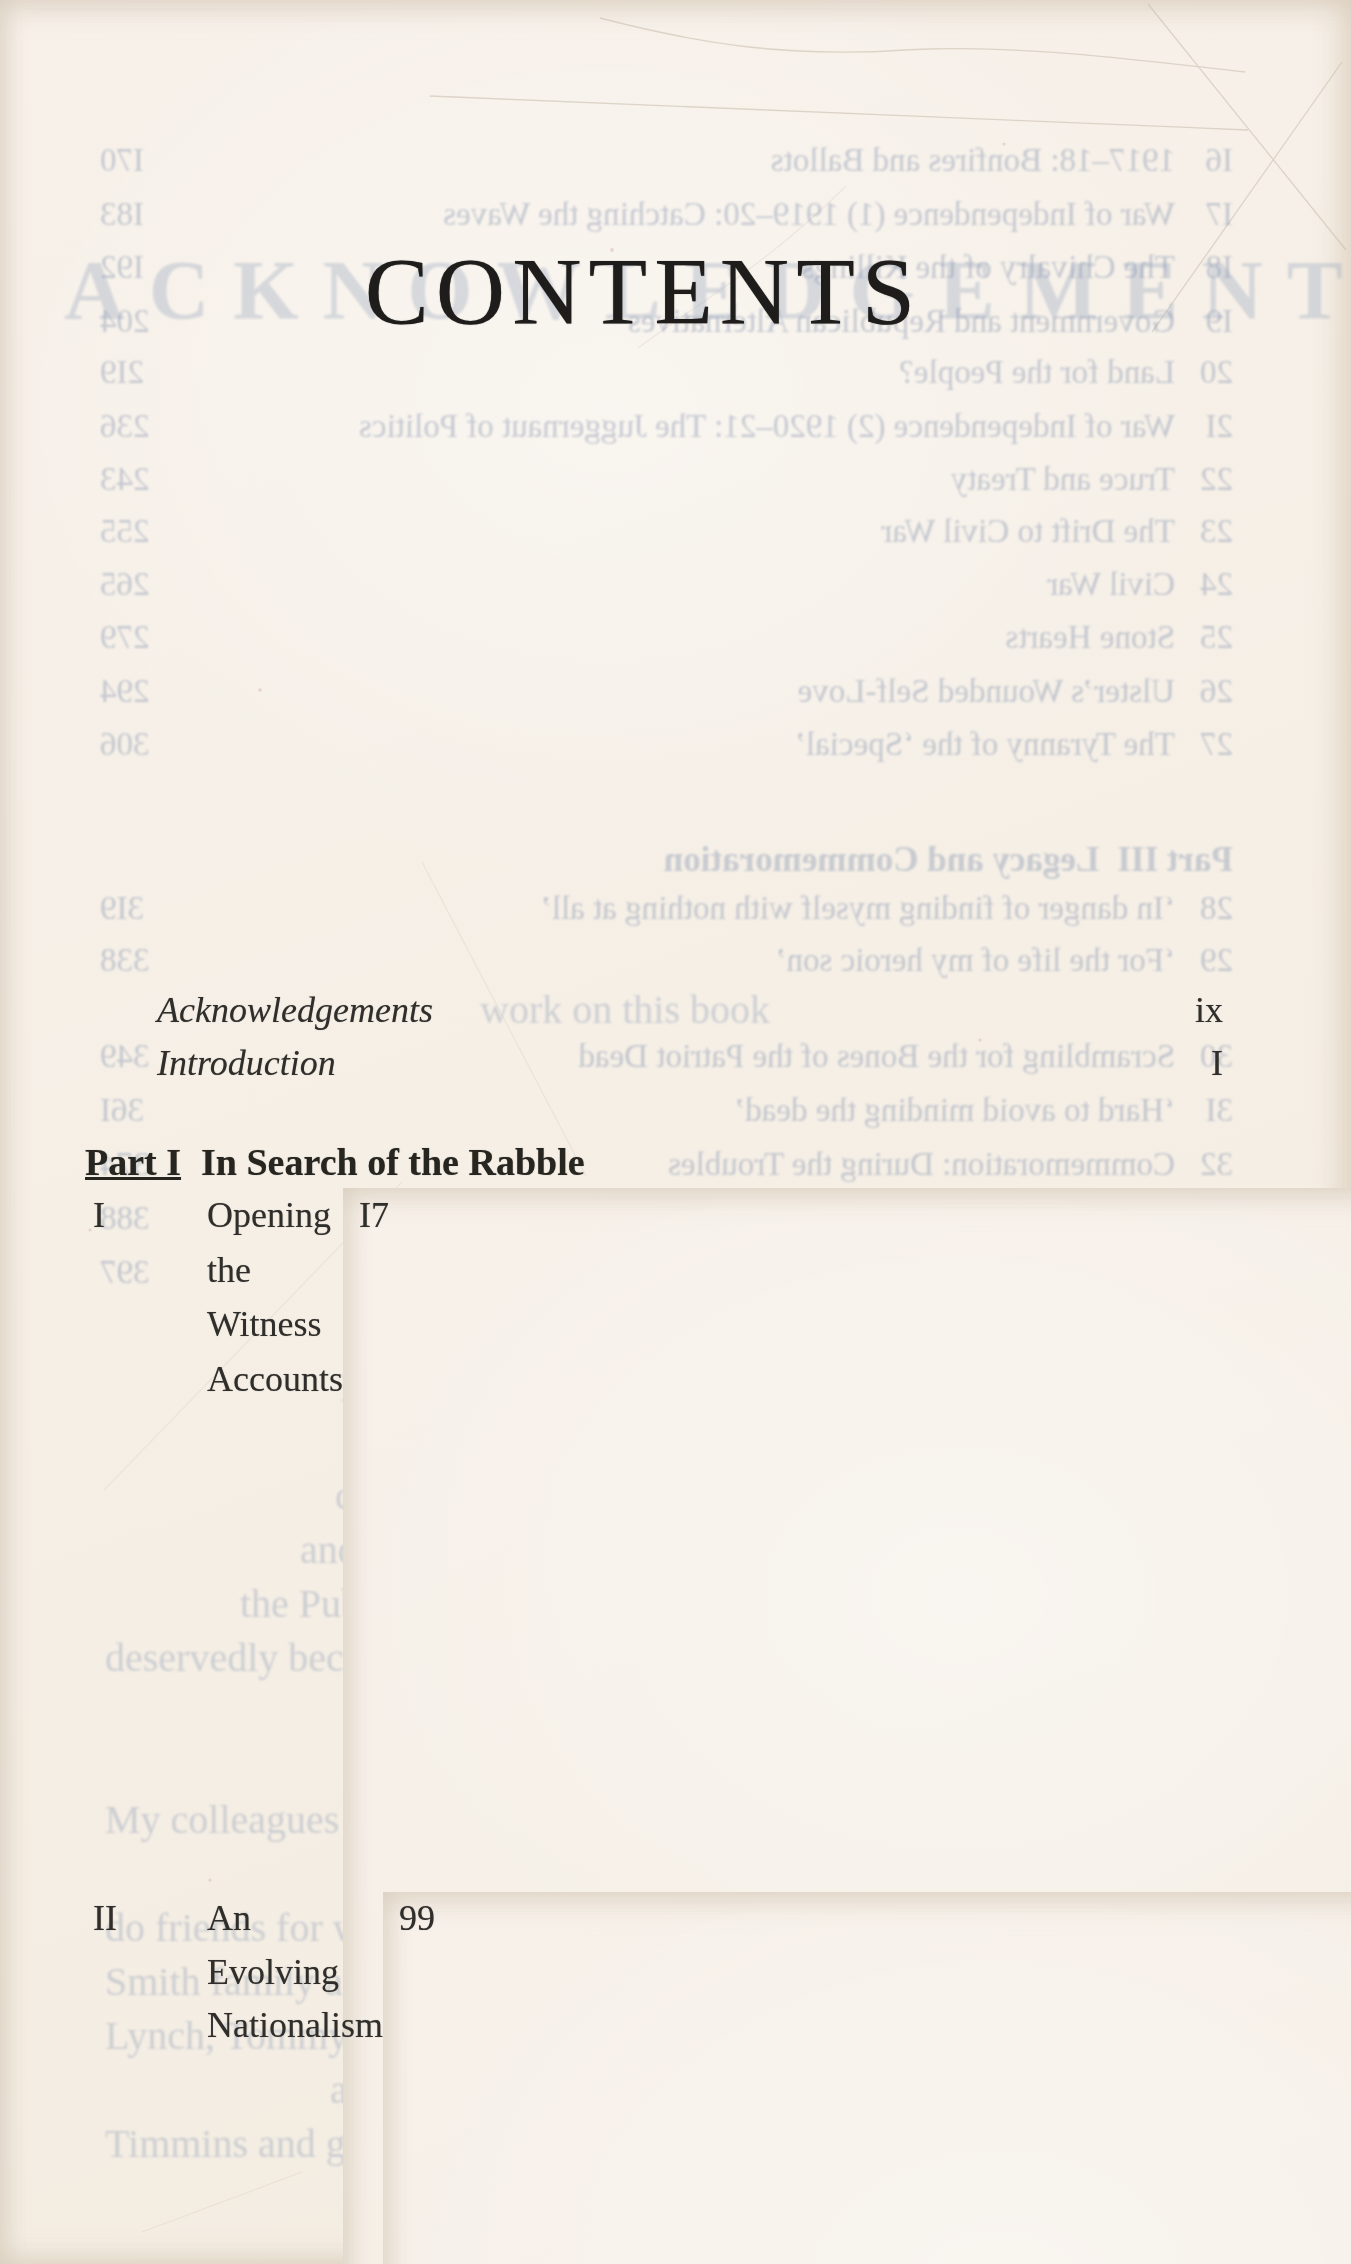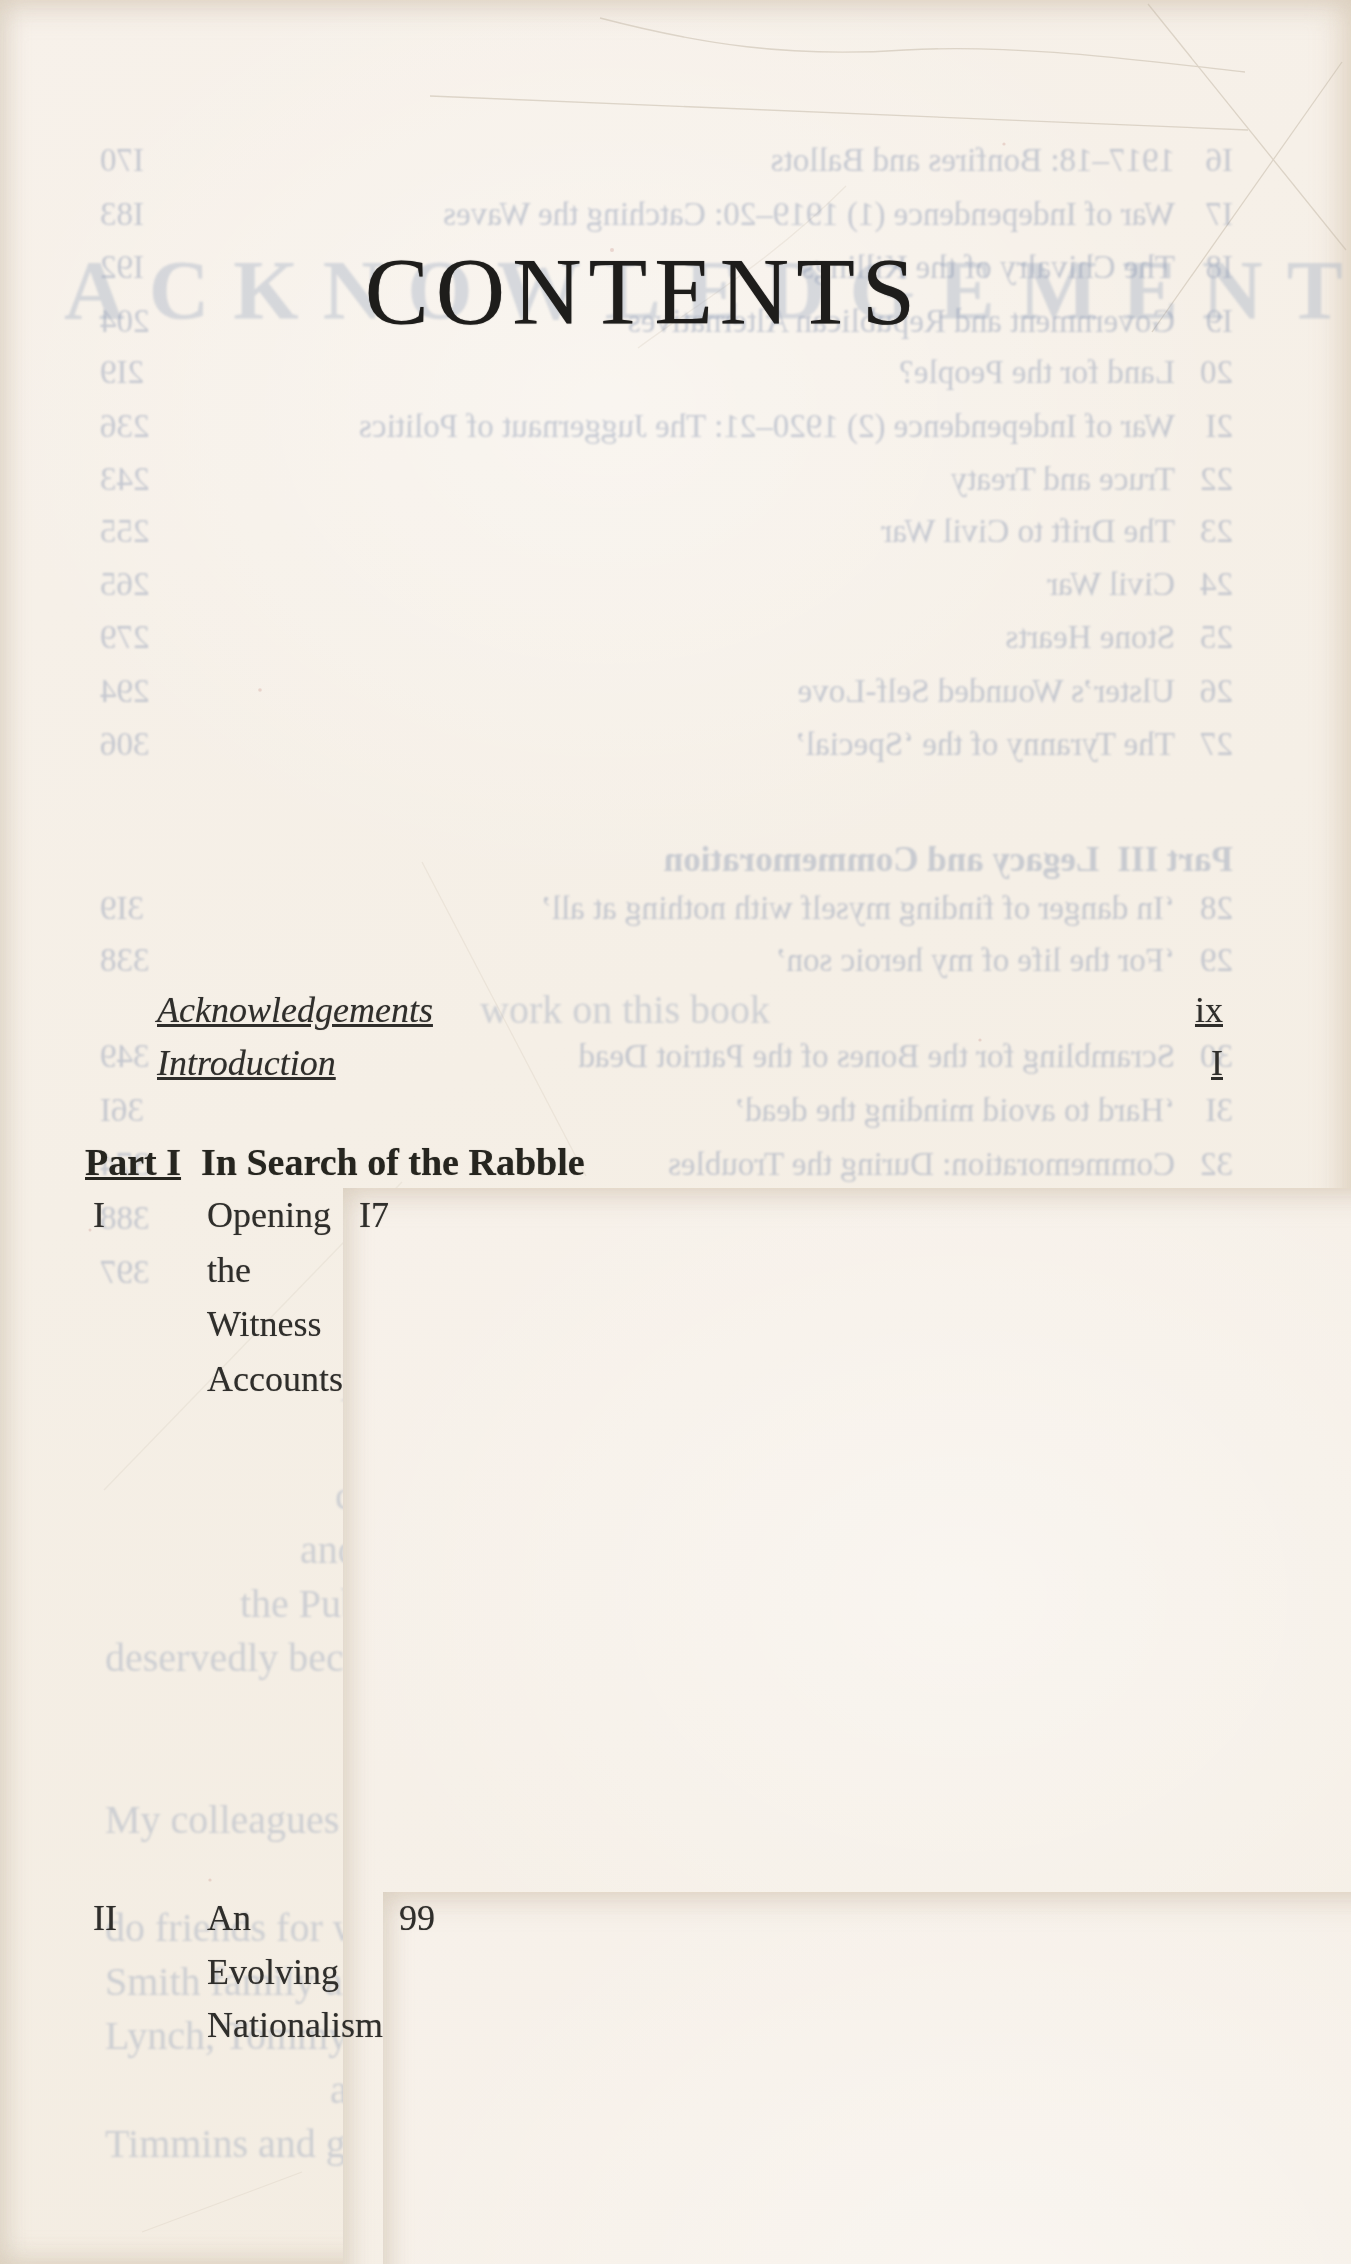--- a/index.html
+++ b/index.html
@@ -58,21 +58,21 @@
   .ink{color:#2f2e2b;text-shadow:0 0 1px rgba(47,46,43,0.4);}
   .contents-title{
     position:absolute;top:236px;left:0;right:64px;
     text-align:center;
     font-size:96px;letter-spacing:7px;
     color:#1e1d1b;
     text-shadow:0 0 1px rgba(20,20,20,0.55);
     white-space:nowrap;
   }
   .front-matter{position:absolute;top:984px;left:85px;right:128px;font-size:36px;line-height:53px;}
-  .fm-row{display:flex;align-items:baseline;text-decoration:underline;}
+  .fm-row{display:flex;align-items:baseline;}
   .fm-label{margin-left:72px;font-style:italic;}
   .fm-page{margin-left:auto;}
 
   .part-heading{
     position:absolute;left:85px;right:128px;
     font-size:38px;font-weight:700;color:#26251f;
     text-shadow:0 0 1px rgba(30,30,25,0.45);
     white-space:nowrap;
   }
   .part-heading .pfx{margin-right:20px;text-decoration:underline;}

